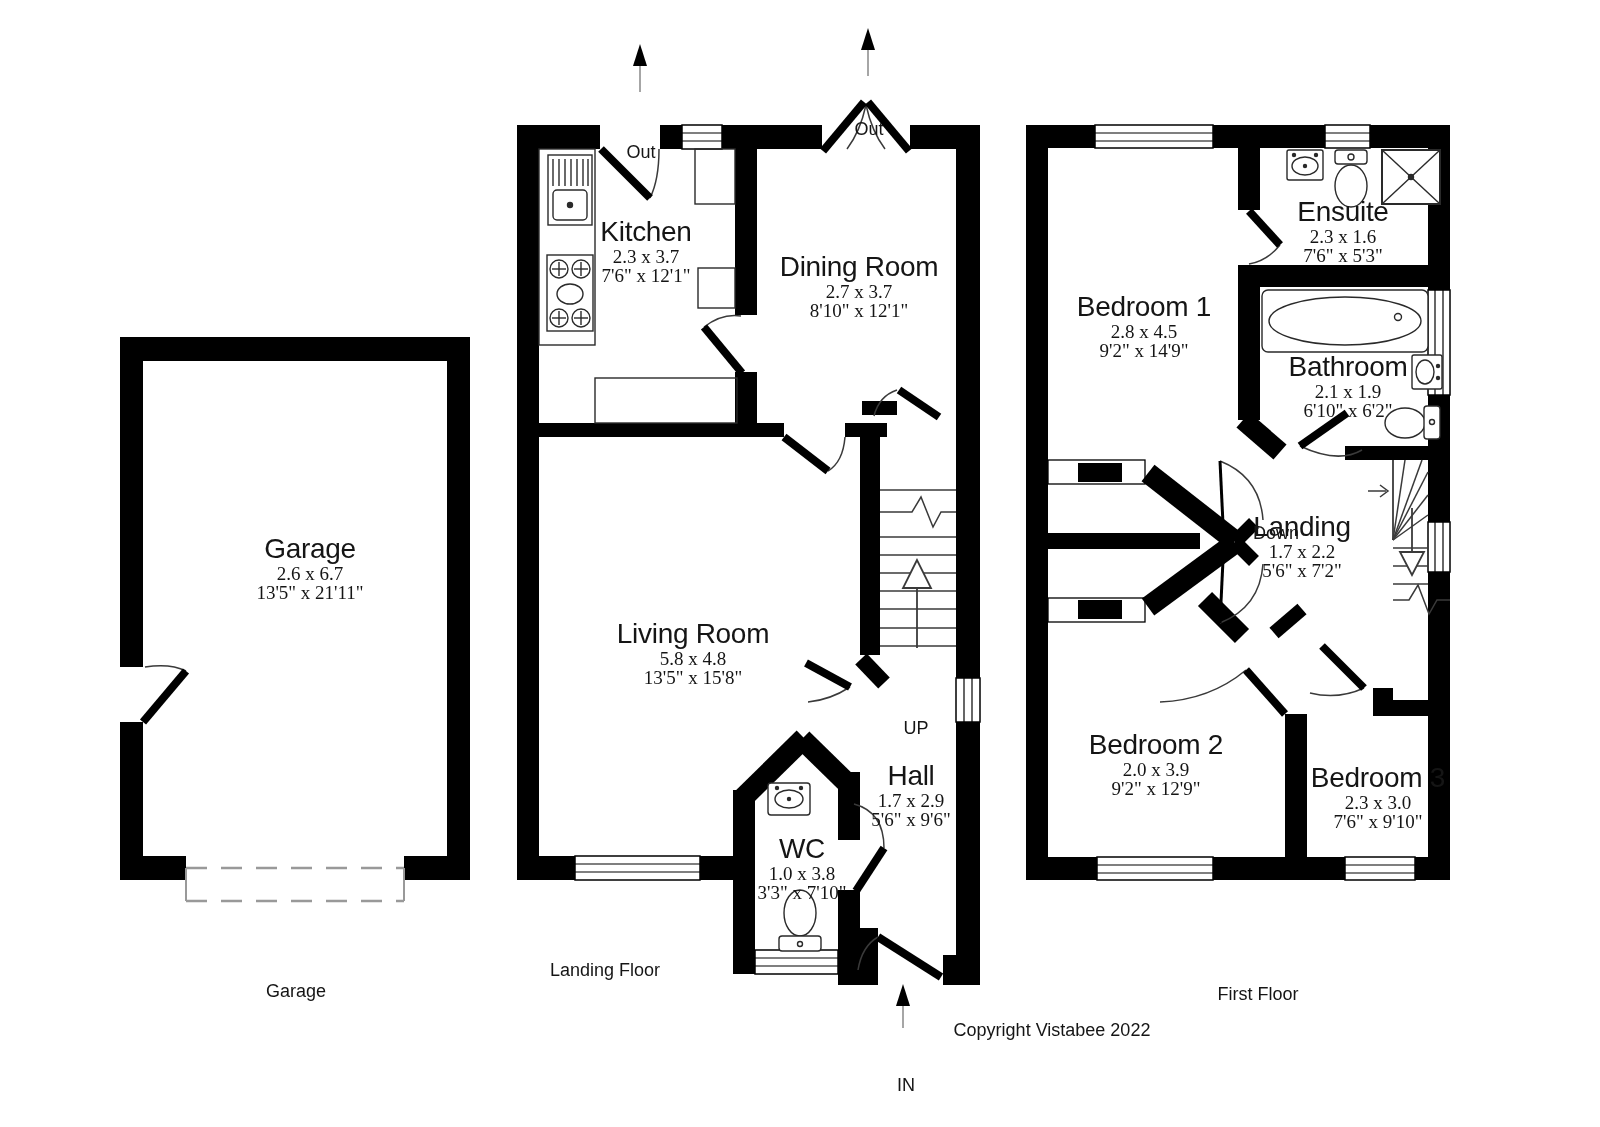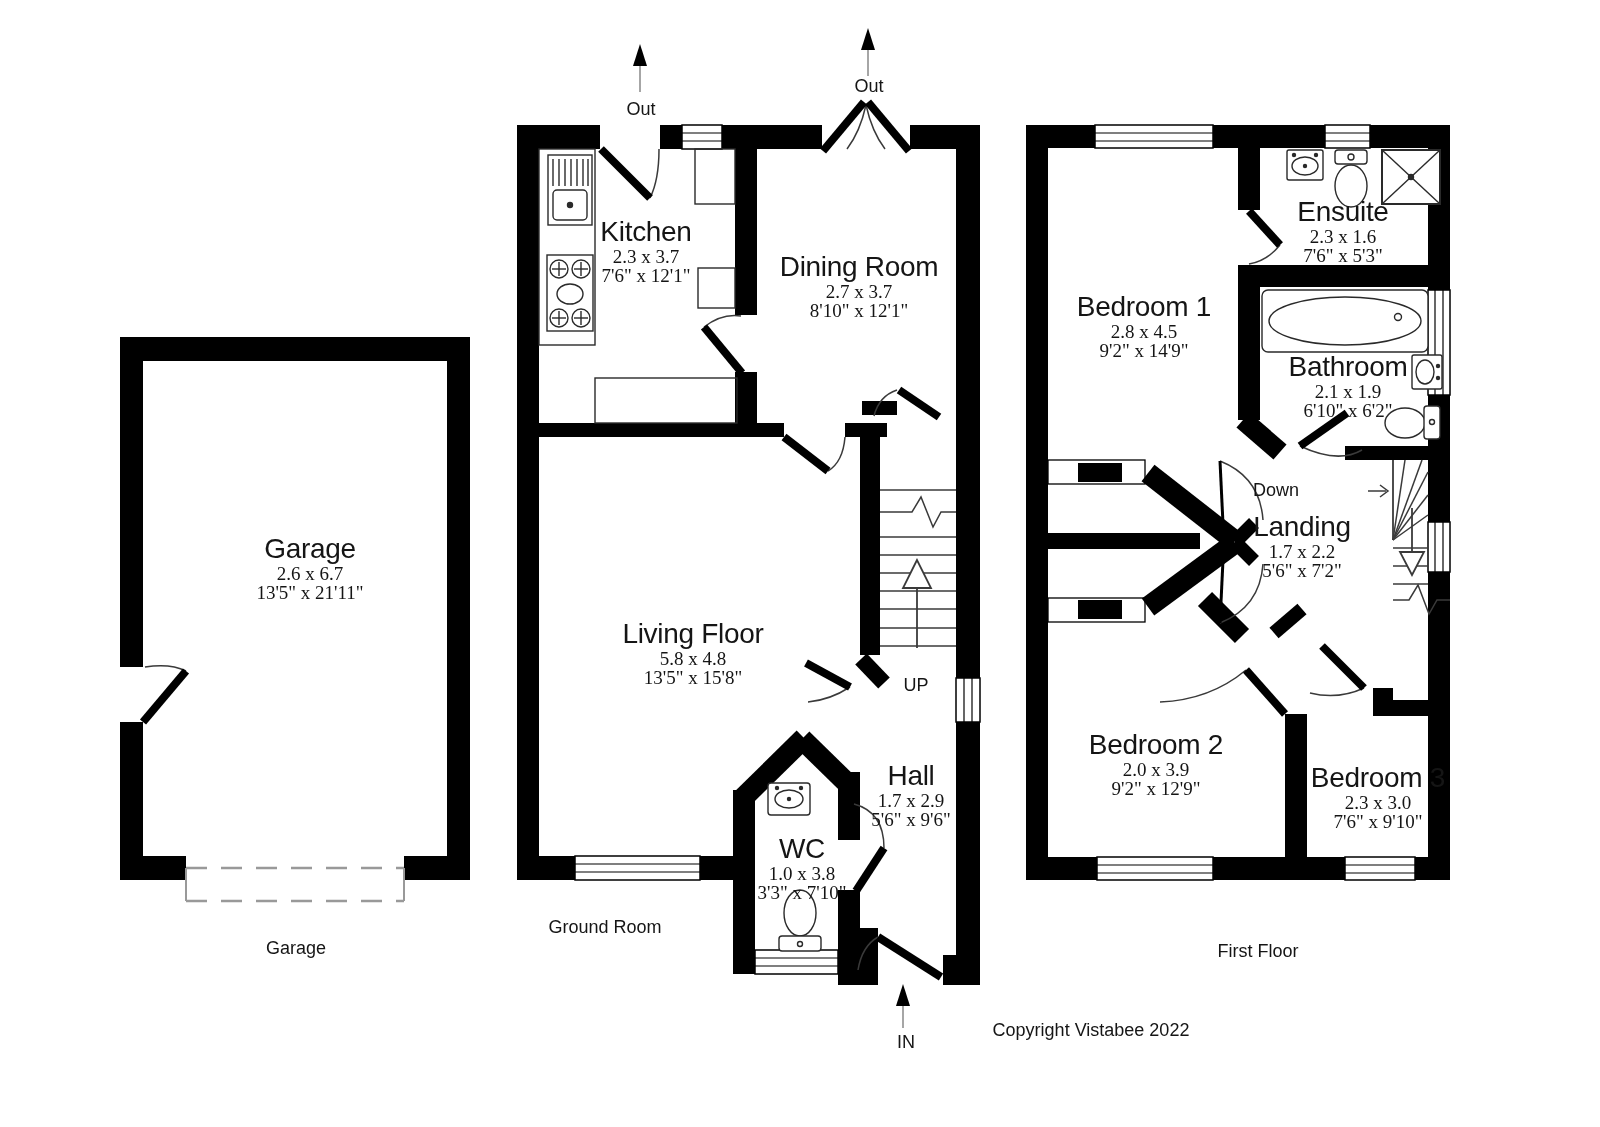--- a/index.html
+++ b/index.html
@@ -3,23 +3,23 @@
 <meta charset="utf-8">
 <style>
   html,body{margin:0;padding:0;background:#fff;}
   .stage{position:relative;width:1600px;height:1127px;background:#ffffff;overflow:hidden;
          font-family:"Liberation Sans", sans-serif;color:#111;}
   .stage svg{position:absolute;left:0;top:0;}
   .room-label{position:absolute;transform:translateX(-50%);text-align:center;white-space:nowrap;color:#151515;}
   .rl-name{font-size:28px;line-height:30px;letter-spacing:-0.3px;}
   .rl-dim{font-size:19px;line-height:19px;font-family:Liberation Serif, serif;}
   .small-label{position:absolute;transform:translateX(-50%);white-space:nowrap;
-               font-size:18px;line-height:20px;color:#151515;text-align:right;}
+               font-size:18px;line-height:20px;color:#151515;text-align:right;margin-top:43px;}
   .copyright{position:absolute;transform:translateX(-50%);white-space:nowrap;
-             font-size:18px;color:#151515;margin-left:39px;}
+             font-size:18px;color:#151515;}
 </style>
 </head>
 <body>
 
 <div class="stage">
 
 <svg width="1600" height="1127" viewBox="0 0 1600 1127">
 
   <g fill="#000">
     <rect x="120" y="337" width="350" height="24"></rect>
@@ -395,21 +395,21 @@
     <div class="rl-name">Kitchen</div>
     <div class="rl-dim">2.3 x 3.7</div>
     <div class="rl-dim">7'6" x 12'1"</div>
   </div>
   <div class="room-label" style="left:859px;top:252px">
     <div class="rl-name">Dining Room</div>
     <div class="rl-dim">2.7 x 3.7</div>
     <div class="rl-dim">8'10" x 12'1"</div>
   </div>
   <div class="room-label" style="left:693px;top:619px">
-    <div class="rl-name">Living Floor</div>
+    <div class="rl-name">Living Room</div>
     <div class="rl-dim">5.8 x 4.8</div>
     <div class="rl-dim">13'5" x 15'8"</div>
   </div>
   <div class="room-label" style="left:911px;top:761px">
     <div class="rl-name">Hall</div>
     <div class="rl-dim">1.7 x 2.9</div>
     <div class="rl-dim">5'6" x 9'6"</div>
   </div>
   <div class="room-label" style="left:802px;top:834px">
     <div class="rl-name">WC</div>
@@ -447,18 +447,18 @@
     <div class="rl-dim">2.3 x 3.0</div>
     <div class="rl-dim">7'6" x 9'10"</div>
   </div>
 
   <div class="small-label" style="left:641px;top:99px">Out</div>
   <div class="small-label" style="left:869px;top:76px">Out</div>
   <div class="small-label" style="left:916px;top:675px">UP</div>
   <div class="small-label" style="left:906px;top:1032px">IN</div>
   <div class="small-label" style="left:1276px;top:480px">Down</div>
 
-  <div class="small-label" style="left:605px;top:917px">Ground Room</div>
+  <div class="small-label" style="left:605px;top:917px">Landing Floor</div>
   <div class="small-label" style="left:1258px;top:941px">First Floor</div>
   <div class="small-label" style="left:296px;top:938px">Garage</div>
   <div class="copyright" style="left:1052px;top:1020px">Copyright Vistabee 2022</div>
 
 </div>
 
 </body></html>

